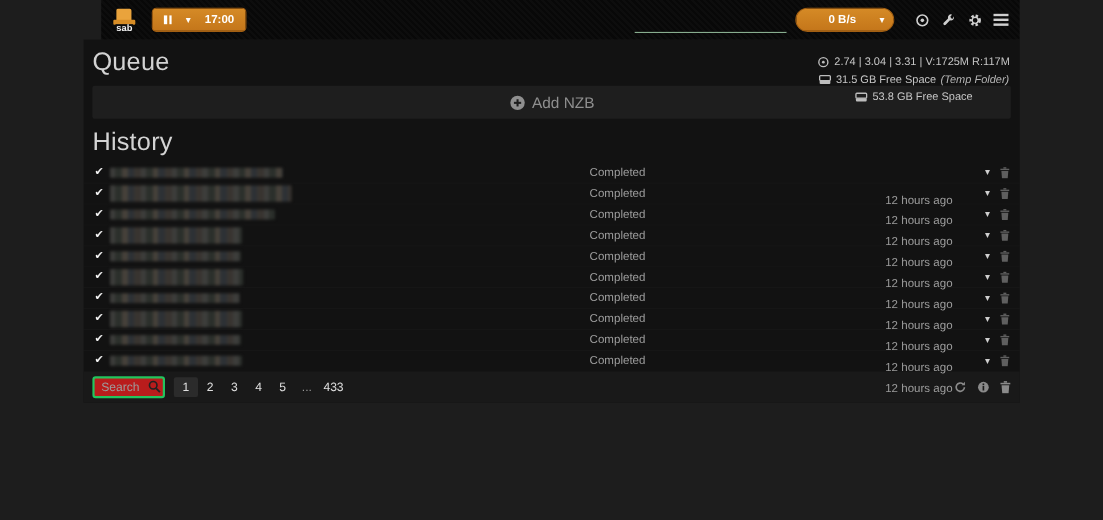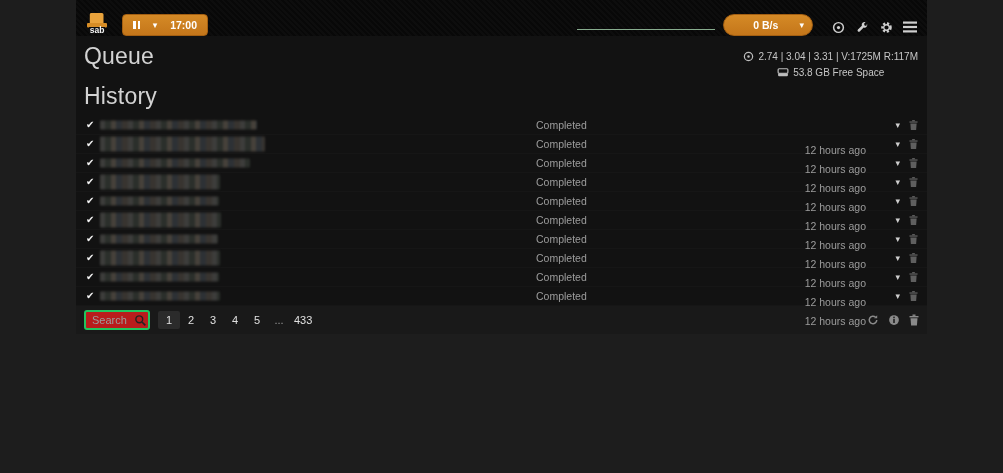--- a/index.html
+++ b/index.html
@@ -10,23 +10,24 @@
     overflow:hidden;
     -webkit-font-smoothing:antialiased;
   }
   .app{
     position:absolute;left:76px;top:0;width:851px;
   }
   
   .navbar{
     height:36px;
     background:repeating-linear-gradient(45deg,#0d0d0d 0 2px,#080808 2px 4px);
-    display:flex;align-items:flex-end;
+    display:flex;align-items:center;
     padding:0 8px;box-sizing:border-box;
     position:relative;
+    margin-left:16px;
   }
   .logo{width:26px;height:26px;margin-right:8px;cursor:pointer;}
   .btn-orange{
     background:linear-gradient(#d58a26,#c4761a);
     border:1px solid #a35f12;
     border-radius:4px;
     color:#fff;
     display:flex;align-items:center;
     height:20px;
     font-size:10.5px;font-weight:bold;
@@ -208,25 +209,41 @@
             <circle cx="8" cy="8" r="6" fill="none" stroke="currentColor" stroke-width="1.8"></circle>
             <circle cx="8" cy="8" r="1.8" fill="currentColor"></circle>
           </svg>
           <span>2.74 | 3.04 | 3.31 | V:1725M R:117M</span>
         </span>
         <span class="grp">
           <svg width="12" height="11" viewBox="0 0 16 14">
             <rect x="1.5" y="2" width="13" height="6" rx="1.2" fill="none" stroke="currentColor" stroke-width="1.6"></rect>
             <rect x="1.5" y="8" width="13" height="4" rx="1.2" fill="currentColor"></rect>
           </svg>
+          <span>31.5 GB Free Space</span>
+          <span class="temp-note">(Temp Folder)</span>
+        </span>
+        <span class="grp">
+          <svg width="12" height="11" viewBox="0 0 16 14">
+            <rect x="1.5" y="2" width="13" height="6" rx="1.2" fill="none" stroke="currentColor" stroke-width="1.6"></rect>
+            <rect x="1.5" y="8" width="13" height="4" rx="1.2" fill="currentColor"></rect>
+          </svg>
           <span>53.8 GB Free Space</span>
         </span>
       </div>
     </div>
 
+    <div class="addnzb">
+      <svg width="15" height="15" viewBox="0 0 16 16">
+        <circle cx="8" cy="8" r="7" fill="#8f8f8f"></circle>
+        <rect x="4.5" y="7" width="7" height="2" fill="#1e1e1e"></rect>
+        <rect x="7" y="4.5" width="2" height="7" fill="#1e1e1e"></rect>
+      </svg>
+      <span>Add NZB</span>
+    </div>
 
     <h1 class="section-title">History</h1>
 
     <div class="history-list">
 
       <div class="hrow">
         <span class="check">✔</span>
         <span class="name-blur" style="width: 157px;"></span>
         <span class="status">Completed</span>
         <span class="age">12 hours ago</span>

